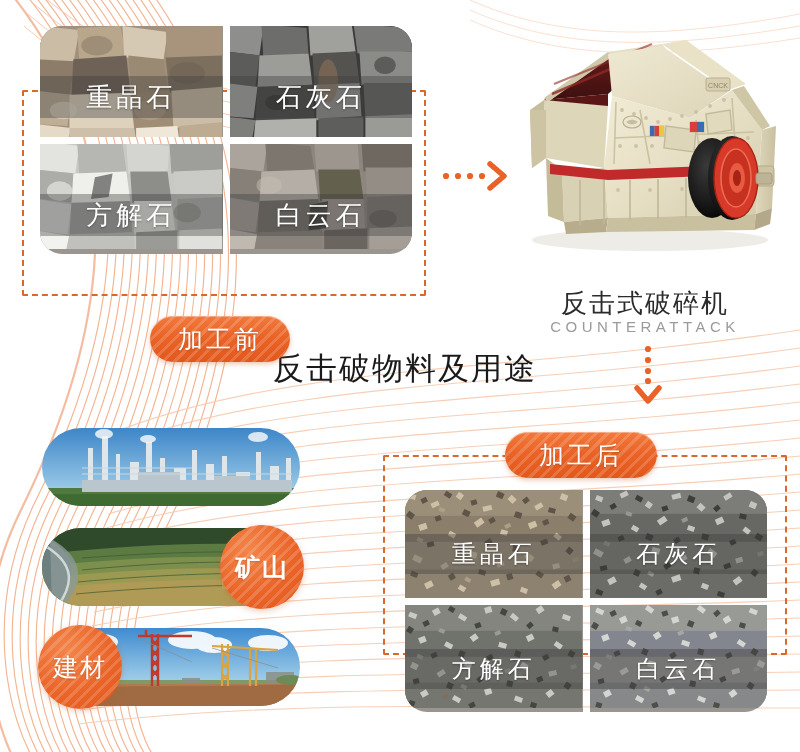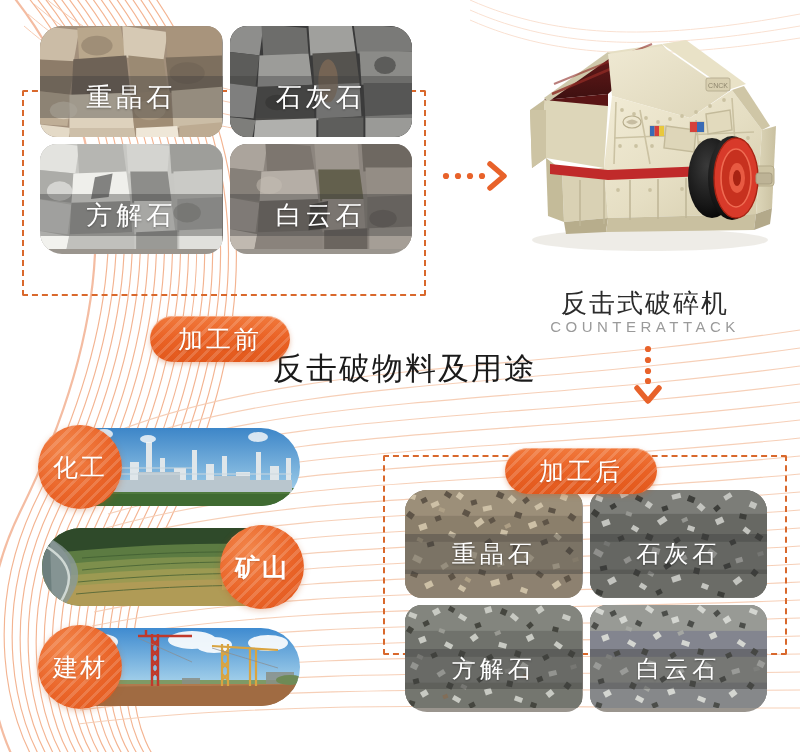--- a/index.html
+++ b/index.html
@@ -9,21 +9,21 @@
     font-family:"Liberation Sans","DejaVu Sans",sans-serif;
     overflow:hidden;
   }
   #stage{position:relative;width:800px;height:752px;overflow:hidden;background:#fff;}
 
   
   .bg-layer{position:absolute;inset:0;pointer-events:none;}
 
   
   .tile-grid{position:absolute;display:grid;grid-template-columns:1fr 1fr;gap:7px;}
-  .tile{position:relative;overflow:hidden;background:#9a958e;border-radius:17px;}
+  .tile{position:relative;overflow:hidden;background:#9a958e;}
   .tile .photo{position:absolute;inset:0;}
   .tile .caption{
     position:absolute;left:0;right:0;
     background:rgba(60,60,60,0.38);
     color:#ffffff;
     text-align:center;
     letter-spacing:4px;
     text-shadow:0 1px 2px rgba(0,0,0,.35);
     font-weight:400;
   }
@@ -63,21 +63,21 @@
       repeating-linear-gradient(135deg,
         rgba(255,255,255,.16) 0px, rgba(255,255,255,.16) 3px,
         rgba(255,255,255,0) 3px, rgba(255,255,255,0) 8px),
       linear-gradient(180deg,#f1793c 0%,#ea6225 48%,#e2581c 100%);
     box-shadow:0 2px 5px rgba(200,90,30,.35), inset 0 1px 0 rgba(255,255,255,.35);
     letter-spacing:3px;
     text-shadow:0 1px 2px rgba(150,60,15,.45);
     z-index:6;
   }
   #badge-before{left:150px;top:270px;width:140px;height:46px;font-size:25px;margin-top:46px;}
-  #badge-after{left:505px;top:448px;width:152px;height:46px;font-size:25px;}
+  #badge-after{left:505px;top:432px;width:152px;height:46px;font-size:25px;}
 
   
   .arrow{position:absolute;z-index:5;}
   #arrow-right{left:440px;top:158px;width:70px;height:36px;}
   #arrow-down{left:630px;top:344px;width:36px;height:62px;}
 
   
   #machine-block{position:absolute;left:500px;top:18px;width:290px;height:320px;}
   #machine-svg{position:absolute;left:0;top:0;}
   #machine-title{
@@ -522,23 +522,20 @@
           <line x1="40" y1="46" x2="250" y2="46"></line>
           <line x1="40" y1="40" x2="150" y2="40"></line>
         </g>
         <g fill="#f2f6f8" opacity=".85">
           <ellipse cx="62" cy="6" rx="9" ry="5"></ellipse>
           <ellipse cx="106" cy="11" rx="8" ry="4"></ellipse>
           <ellipse cx="216" cy="9" rx="10" ry="5"></ellipse>
         </g>
       </svg>
     </div>
-    <div class="app-circle left">
-      <span>化工</span>
-    </div>
   </div>
 
   <div class="app-card" id="app-1">
     <div class="app-photo">
       <svg viewBox="0 0 258 78" preserveAspectRatio="none" width="258" height="78">
         <rect width="258" height="78" fill="#4e6b3a"></rect>
         <path d="M 0,0 L 258,0 L 258,22 C 190,14 110,20 0,30 Z" fill="#2f4a2a"></path>
         <path d="M 0,26 C 100,16 190,12 258,20 L 258,34 C 190,28 100,32 0,42 Z" fill="#5c7b42"></path>
         <path d="M 0,38 C 100,28 190,26 258,32 L 258,44 C 190,40 100,44 0,54 Z" fill="#7d8f4c"></path>
         <path d="M 0,50 C 100,40 190,38 258,42 L 258,54 C 190,52 100,56 0,64 Z" fill="#9c9a52"></path>

